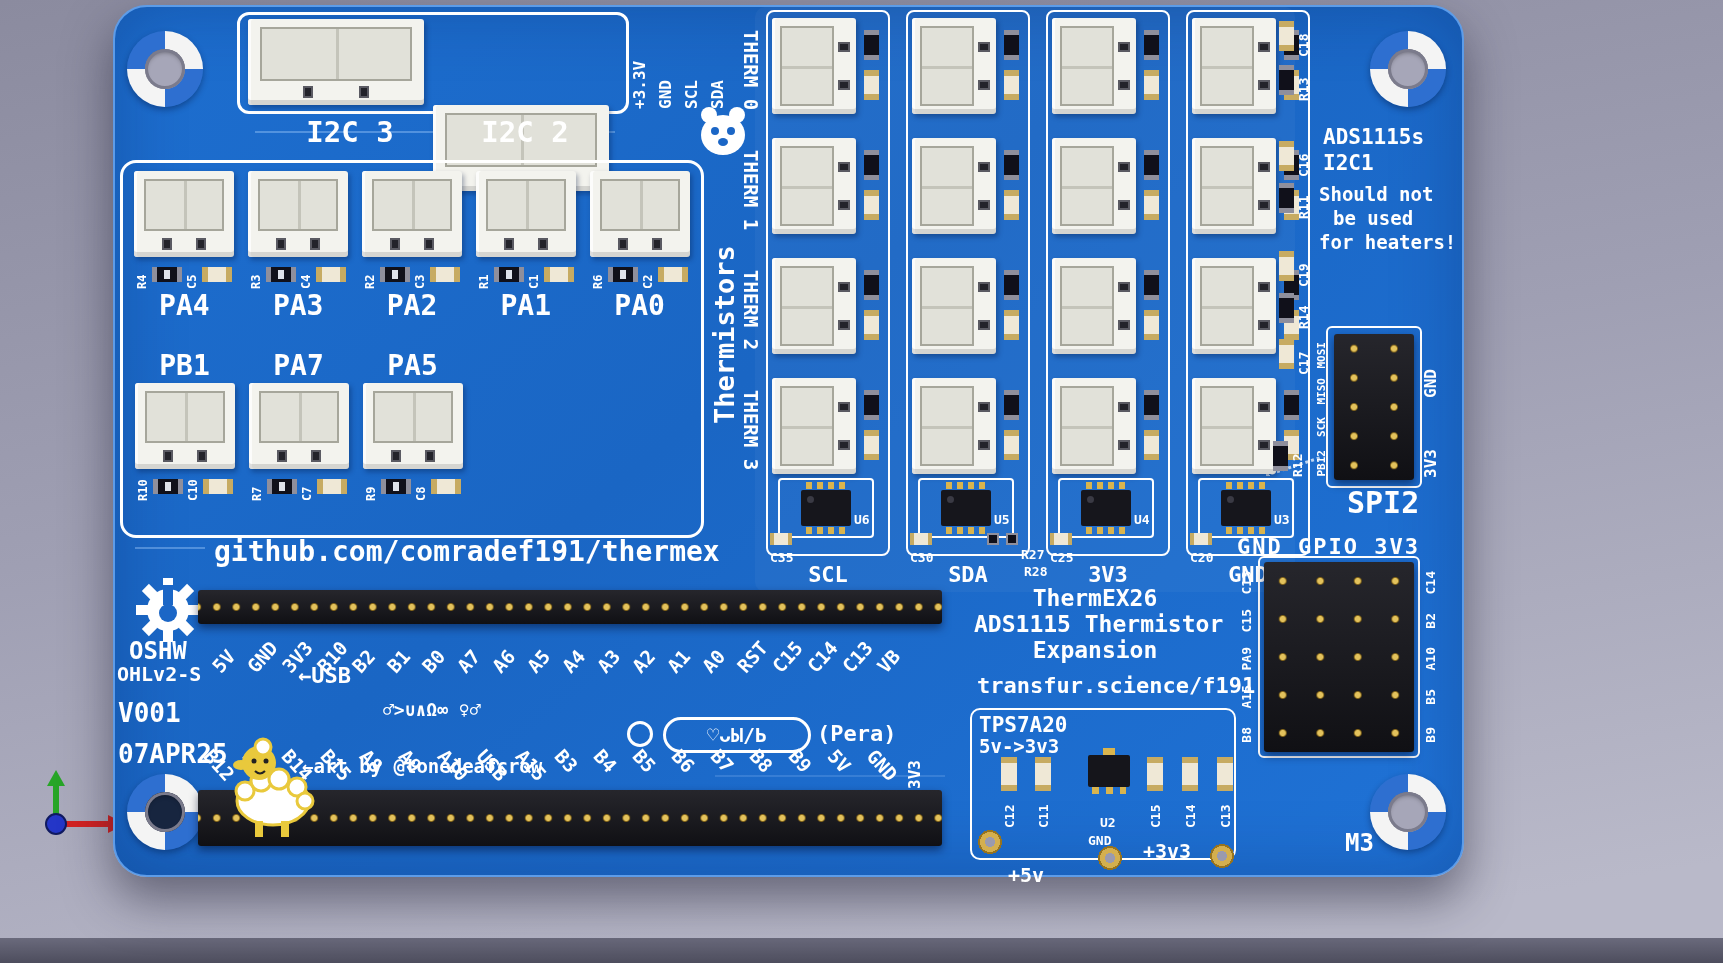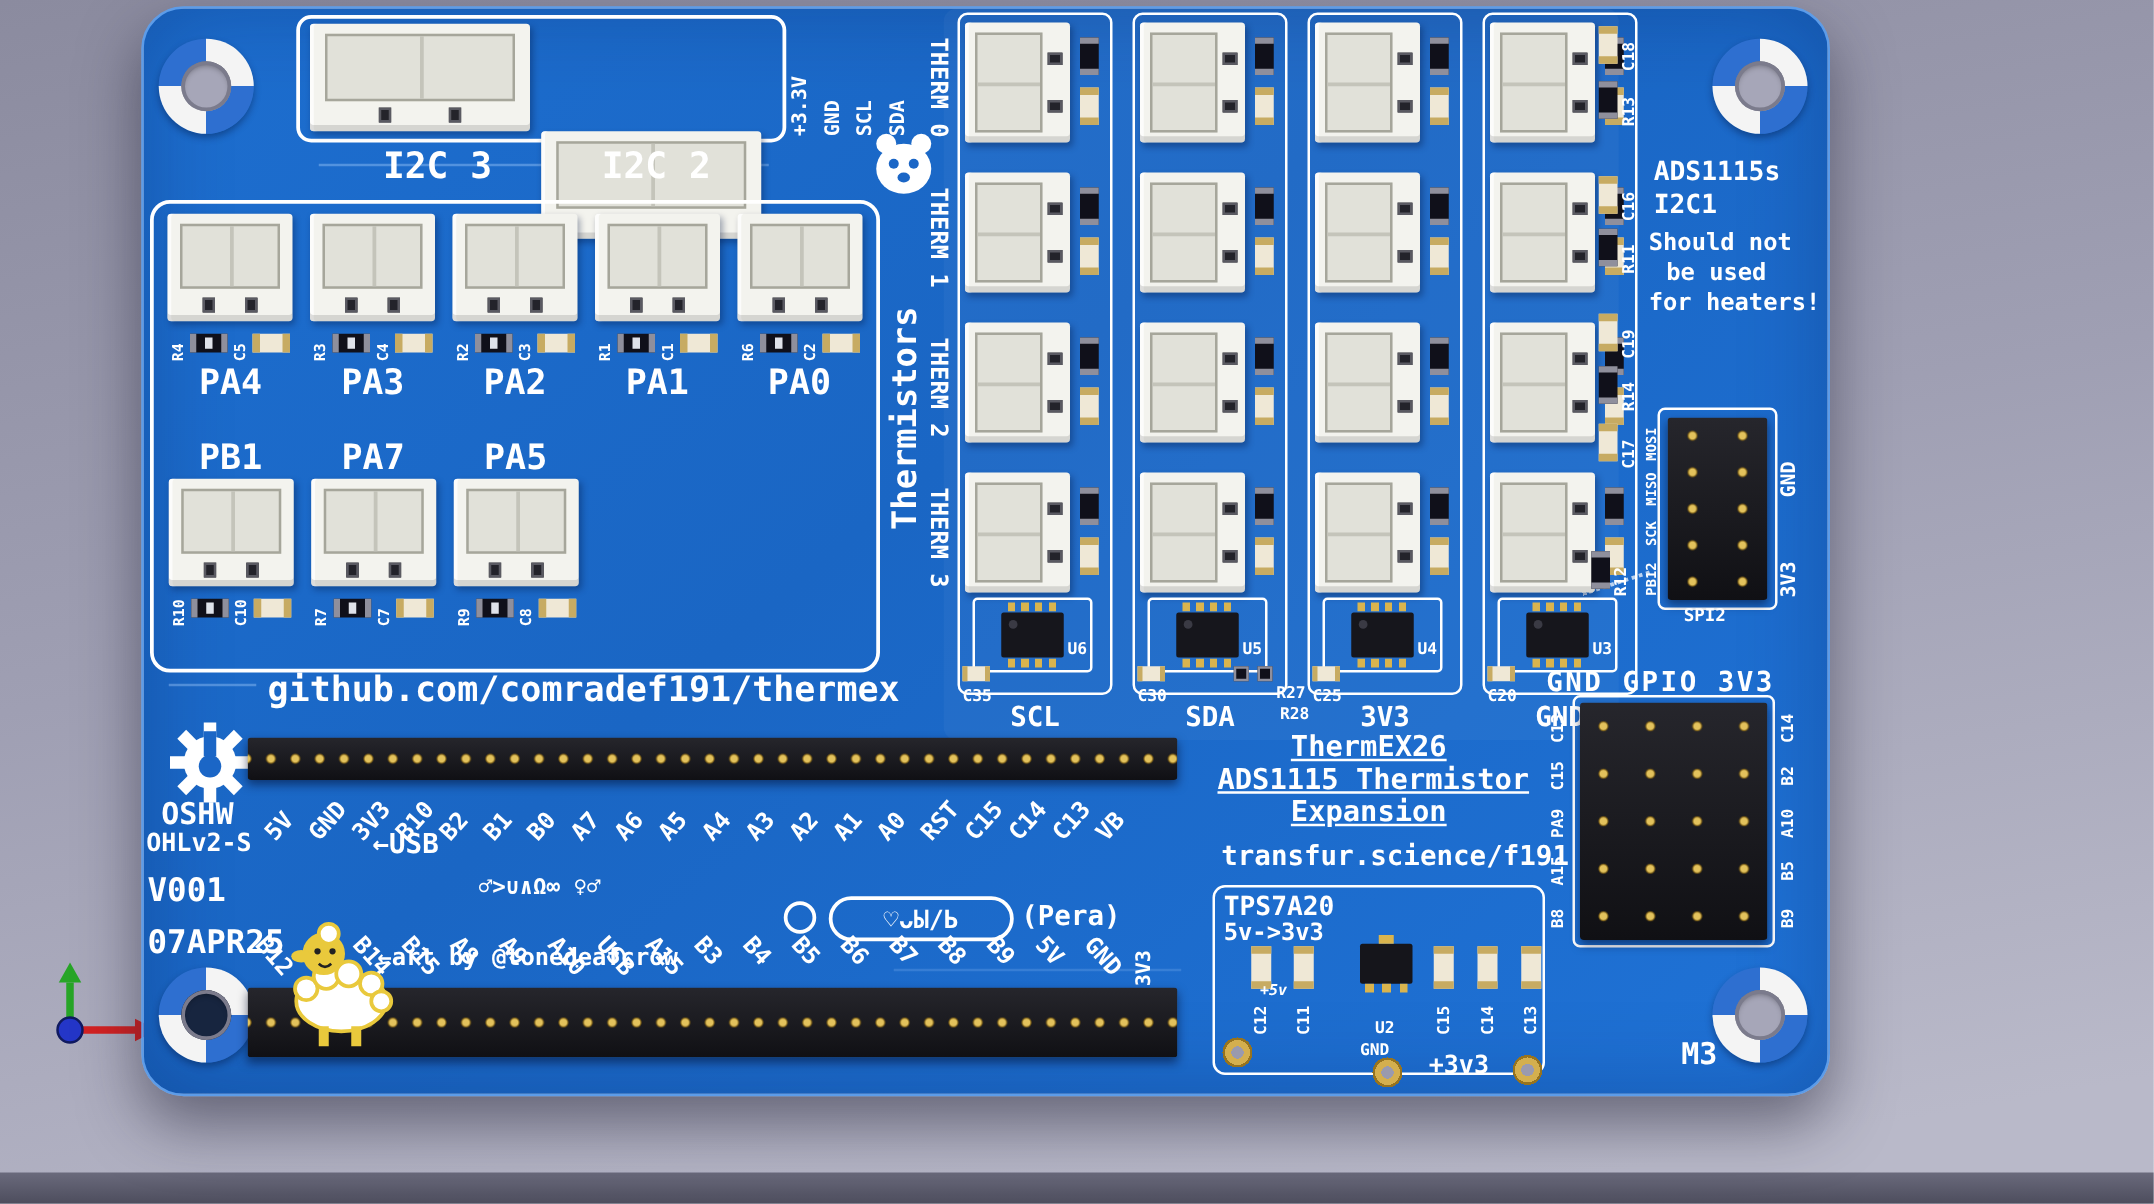--- a/index.html
+++ b/index.html
@@ -5,21 +5,21 @@
   html,body{margin:0;padding:0;}
   body{width:1723px;height:963px;overflow:hidden;font-family:"DejaVu Sans Mono", monospace;}
   .scene{position:relative;width:1723px;height:963px;background:linear-gradient(170deg,#8b8b9f 0%,#9f9fb3 45%,#b9b9c9 92%);overflow:hidden;}
   .floor-strip{position:absolute;left:0;bottom:0;width:1723px;height:25px;background:linear-gradient(#6a6a7c,#4d4d5d);}
   
   .board{position:absolute;left:113px;top:5px;width:1347px;height:868px;background:linear-gradient(140deg,#1d6ecf 0%,#1a66c4 45%,#1f72d6 100%);border:2px solid #5d9ce8;border-radius:34px;box-shadow:inset 0 0 70px rgba(0,25,80,.28), 0 22px 48px rgba(25,25,45,.5);}
   .board *{box-sizing:border-box;}
   .abs{position:absolute;}
   .silk{color:#fff;font-weight:bold;white-space:nowrap;}
   .ctr{text-align:center;}
-  .f13{font-size:13px;} .f16{font-size:16px;} .f19{font-size:19px;} .f21{font-size:21px;} .f23{font-size:23px;text-decoration:underline;} .f26{font-size:26px;} .f28{font-size:28px;}
+  .f13{font-size:13px;} .f16{font-size:16px;} .f19{font-size:19px;} .f21{font-size:21px;} .f23{font-size:23px;} .f26{font-size:26px;} .f28{font-size:28px;}
   .vlab{writing-mode:vertical-rl;transform:rotate(180deg);color:#fff;font-weight:bold;line-height:1;white-space:nowrap;}
   .vdown{writing-mode:vertical-rl;color:#fff;font-weight:bold;line-height:1;white-space:nowrap;}
   .outline{border:3px solid #fff;border-radius:12px;}
   
   .pourA{position:absolute;left:640px;top:0;width:540px;height:585px;background:rgba(255,255,255,.035);border-radius:10px;}
   .trace{position:absolute;background:rgba(170,210,255,.38);}
   .dotline{position:absolute;left:1150px;top:458px;width:56px;border-top:3px dotted rgba(255,255,255,.7);transform:rotate(-18deg);}
   
   .hole{position:absolute;width:76px;height:76px;border-radius:50%;background:conic-gradient(#f4f4f4 0 25%, #2e6fd0 0 50%, #f4f4f4 0 75%, #2e6fd0 0);box-shadow:0 3px 6px rgba(0,20,60,.4);}
   .hole::after{content:"";position:absolute;inset:18px;border-radius:50%;background:#a6a6b8;box-shadow:inset 0 0 0 3px #7b7b8c, inset 0 3px 5px rgba(0,0,0,.4);}
@@ -745,21 +745,21 @@
         </div>
         <div class="cell">
           <span class="vlab">SCK</span>
         </div>
         <div class="cell">
           <span class="vlab">PB12</span>
         </div>
       </div>
     <span class="abs vlab f16" style="left:1308px;top:333px;height:58px;">GND</span>
     <span class="abs vlab f16" style="left:1308px;top:413px;height:58px;">3V3</span>
-    <div class="abs silk" style="left:1232px;top:478px;font-size:14px;">SPI2</div>
+    <div class="abs silk" style="left:1232px;top:478px;font-size:30px;">SPI2</div>
 
     <div class="abs silk" style="left:1122px;top:527px;font-size:22px;letter-spacing:2px;">GND GPIO 3V3</div>
     <div class="gpio-outline"></div>
     <div class="hdr hdr-gpio"></div>
     <div class="gpiolabs" style="left:1125px;top:557px;">
 
     <div class="cell">
           <span class="vlab">C13</span>
         </div>
         <div class="cell">
@@ -827,18 +827,18 @@
           <span class="capreg"></span>
           <span class="vlab">C13</span>
         </div>
       </div>
     <div class="u2chip"></div>
     <div class="abs silk f13" style="left:985px;top:808px;">U2</div>
     <div class="abs silk f13" style="left:973px;top:826px;">GND</div>
     <div class="gh" style="left:862px;top:822px;"></div>
     <div class="gh" style="left:982px;top:838px;"></div>
     <div class="gh" style="left:1094px;top:836px;"></div>
-    <div class="abs silk" style="left:893px;top:778px;font-size:12px;font-style:italic;">+5v</div>
+    <div class="abs silk" style="left:893px;top:856px;font-size:20px;">+5v</div>
     <div class="abs silk" style="left:1028px;top:832px;font-size:20px;">+3v3</div>
 
     <div class="abs silk" style="left:1230px;top:822px;font-size:24px;">M3</div>
   </div>
 </div>
 
 </body></html>

